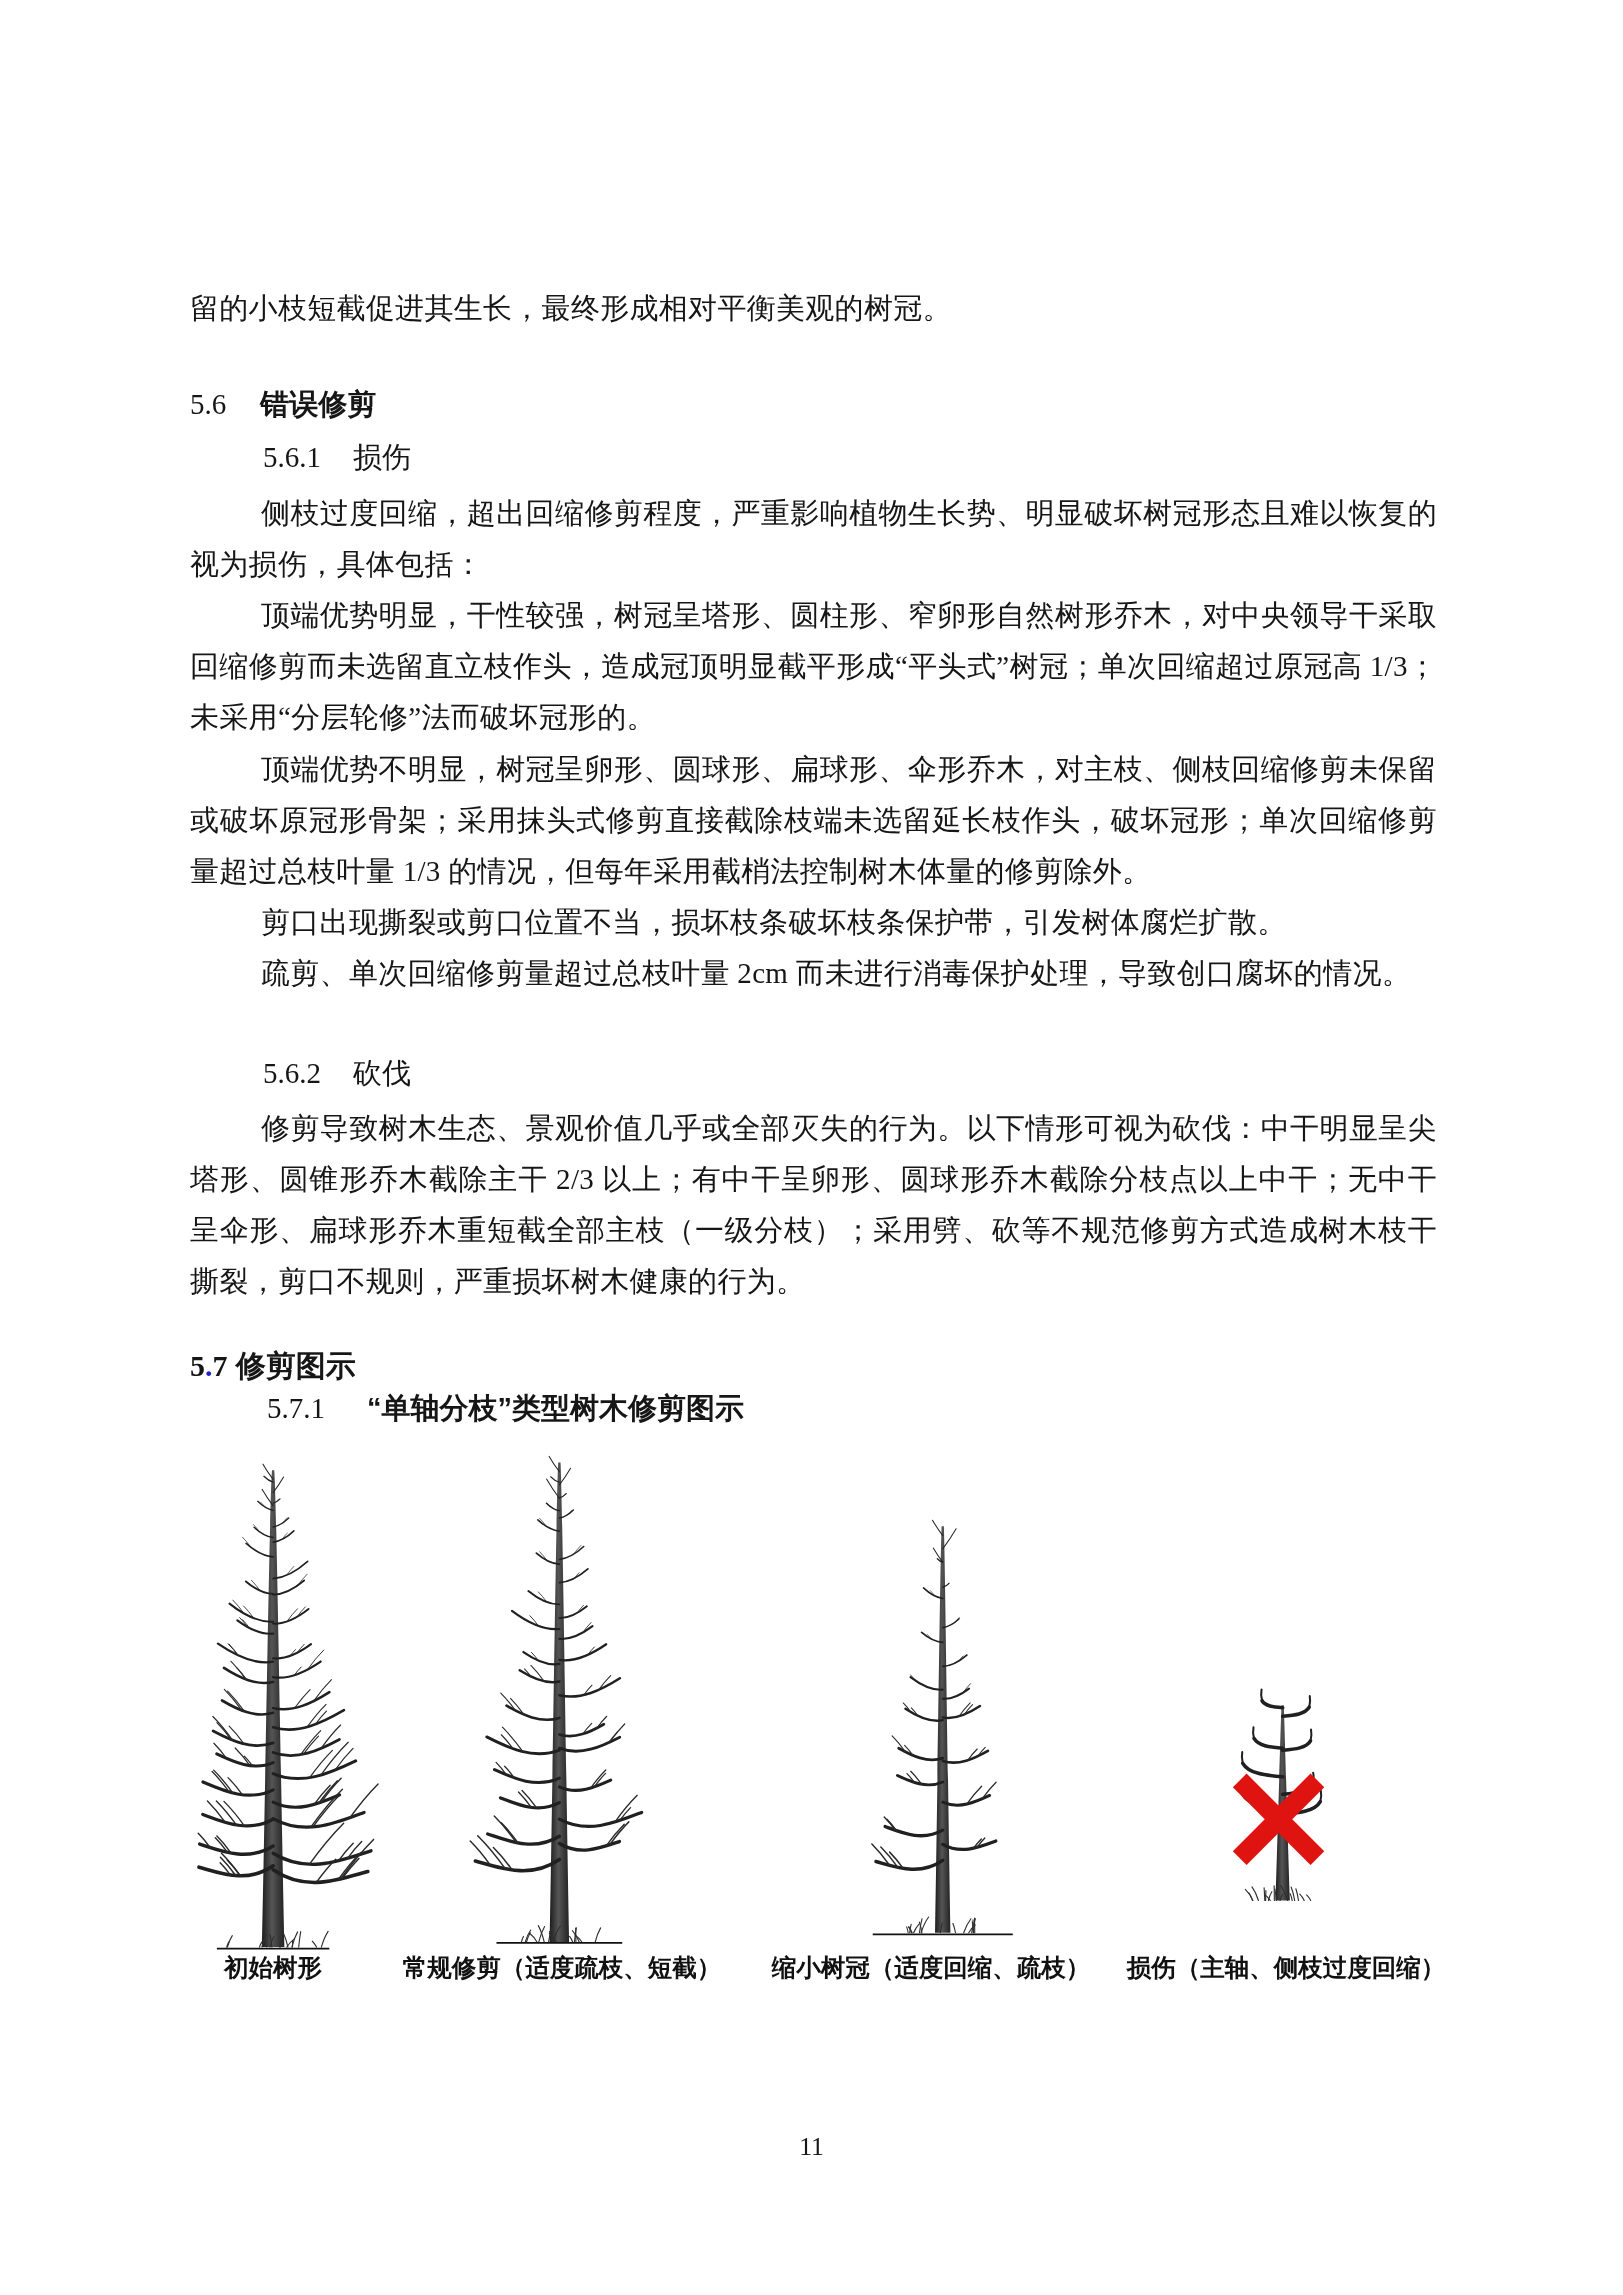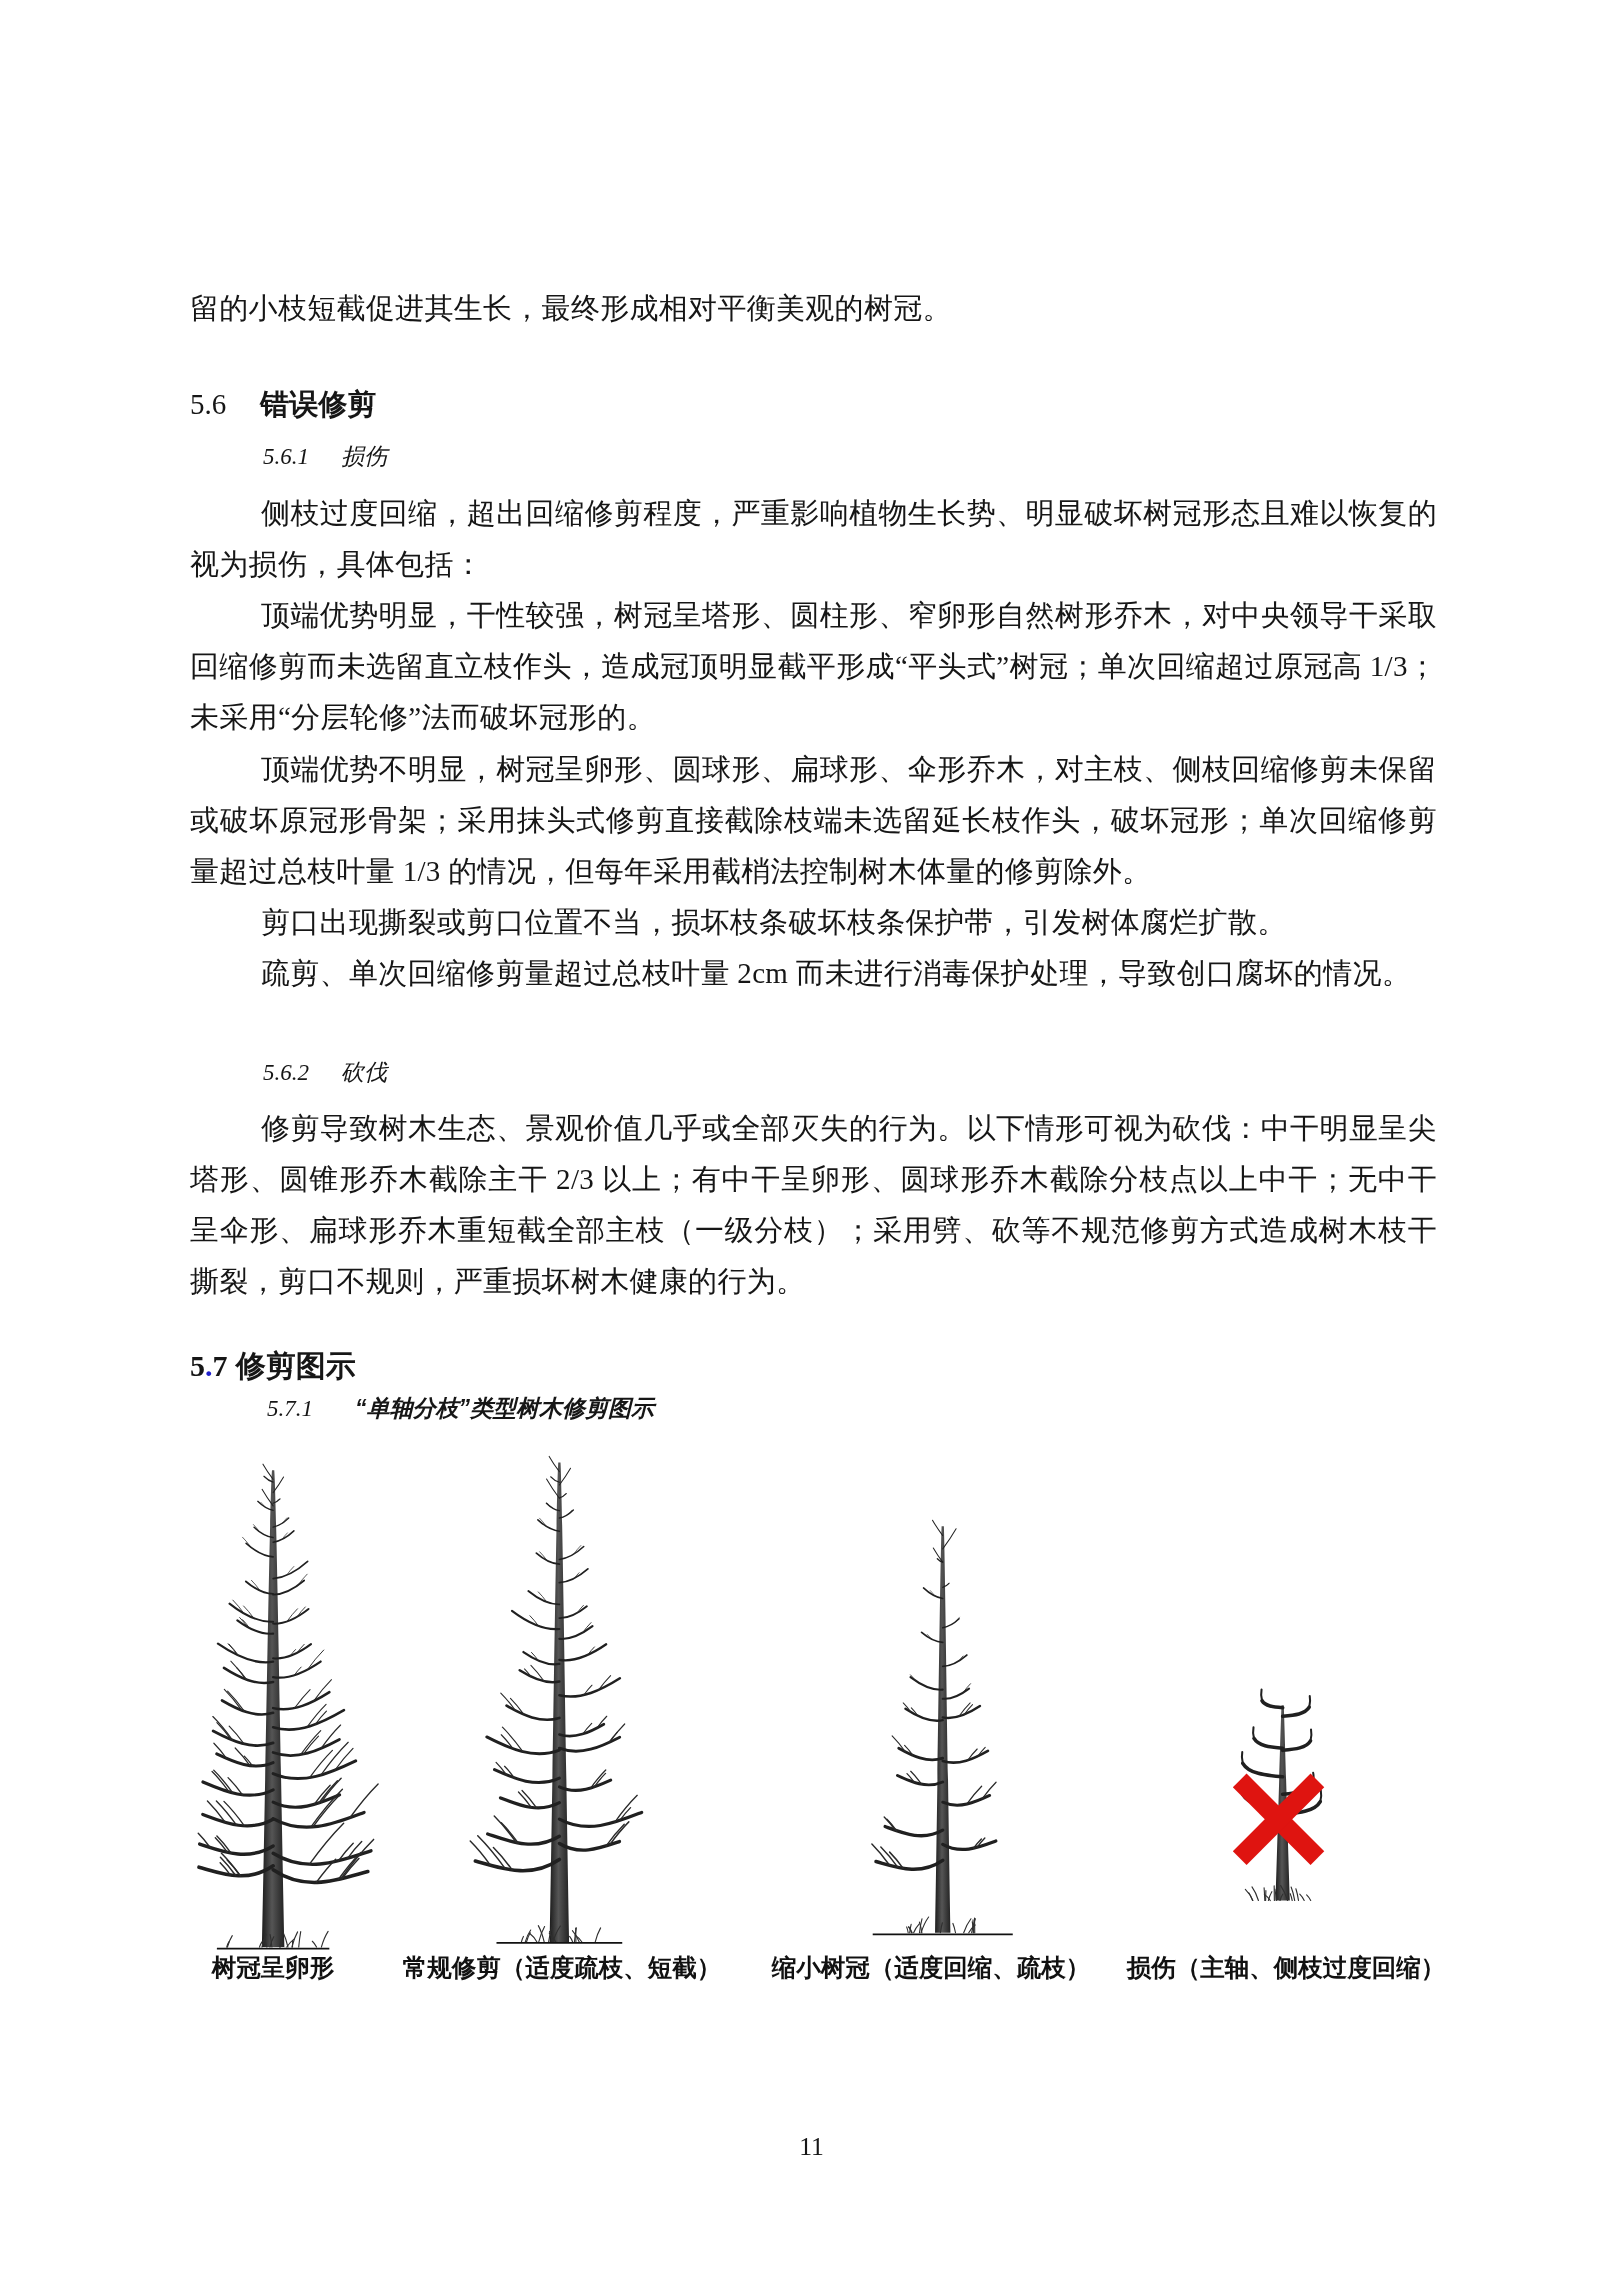--- a/index.html
+++ b/index.html
@@ -34,24 +34,23 @@
   .heading-l2 .h-num{font-family:"Liberation Serif","DejaVu Serif",serif;}
   .heading-l2 .h-title{
     font-family:"Liberation Sans","DejaVu Sans",sans-serif;
     font-weight:700;
     margin-left:34px;
   }
   .heading-l3{
     position:absolute;
     left:190px;
     padding-left:73px;
-    font-size:23px;
+    font-size:29px;
     line-height:42px;
     white-space:nowrap;
-    font-style:italic;
   }
   .heading-l3 .h-num{font-family:"Liberation Serif","DejaVu Serif",serif;}
   .heading-l3 .h-title{margin-left:32px;}
   .heading-57 .h-title{margin-left:8.2px;}
   .heading-57 .h-num{font-weight:700;}
   .heading-571 .h-title{
     font-family:"Liberation Sans","DejaVu Sans",sans-serif;
     font-weight:700;
     margin-left:42px;
   }
@@ -442,21 +441,21 @@
         <path d="M 2197.7 877 q -1.2 -13.6 -2.9 -22.6" fill="none" stroke="#2f2f2f" stroke-width="2.2" stroke-linecap="round"></path>
         <path d="M 2175.1 877 q -0.6 -15.0 -1.4 -24.9" fill="none" stroke="#2f2f2f" stroke-width="2.2" stroke-linecap="round"></path>
         <path d="M 2204.8 877 q 2.3 -7.6 5.7 -12.7" fill="none" stroke="#2f2f2f" stroke-width="2.2" stroke-linecap="round"></path>
       </g>
       <g>
         <line x1="2126" y1="642" x2="2278" y2="794" stroke="#df1410" stroke-width="38" stroke-linecap="butt"></line>
         <line x1="2278" y1="642" x2="2126" y2="794" stroke="#df1410" stroke-width="38" stroke-linecap="butt"></line>
       </g>
     </svg>
 
-  <div class="caption" style="left:273px;">树冠呈卵形</div>
+  <div class="caption" style="left:273px;">初始树形</div>
   <div class="caption" style="left:562px;">常规修剪（适度疏枝、短截）</div>
   <div class="caption" style="left:931px;">缩小树冠（适度回缩、疏枝）</div>
   <div class="caption" style="left:1286px;text-align:center;">损伤（主轴、侧枝过度回缩）</div>
 
   <div class="page-number">11</div>
 
 </div>
 
 
 </body></html>

